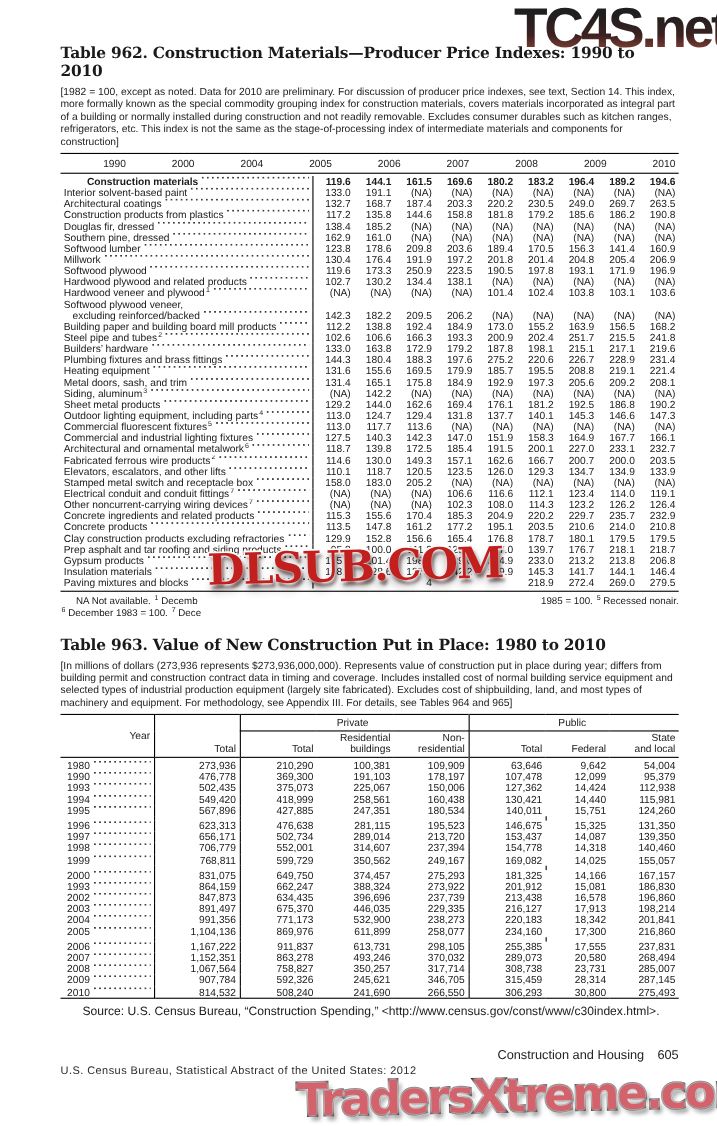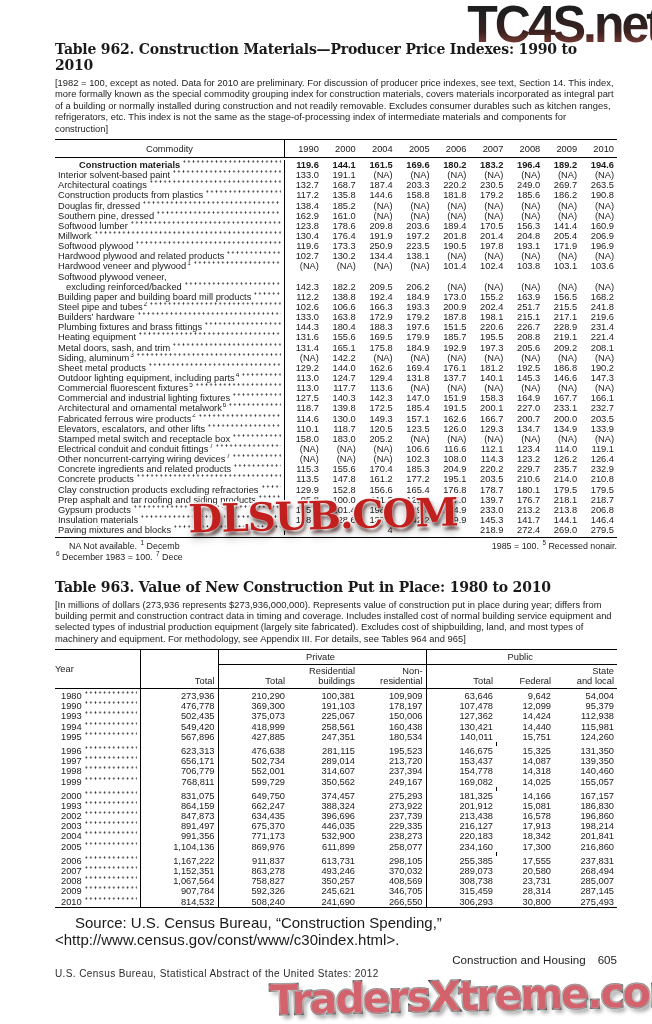--- a/index.html
+++ b/index.html
@@ -45,33 +45,33 @@
 
   
   .fnotes { font-size:8.9px; line-height:11.2px; margin-top:3px; }
   .fn1 { display:flex; justify-content:space-between; padding-left:14px; }
   .src { font-size:9.3px; line-height:11.5px; margin-top:1px; text-indent:14px; }
   .src .it { font-style:italic; }
 
   
   table.t963 { border-collapse:collapse; width:562px; font-size:9.3px; margin-top:3px; border-top:1px solid #000; }
   .t963 th { font-weight:normal; vertical-align:bottom; padding:1px 3px 2px 0; white-space:pre-line; }
-  .t963 th.year-h { vertical-align:middle; text-align:left; border-right:1px solid #000; }
+  .t963 th.year-h { vertical-align:middle; text-align:right; border-right:1px solid #000; }
   .t963 th.grp { text-align:center; vertical-align:top; padding-top:2px; }
   .t963 th.b-b { border-bottom:1px solid #000; }
   .t963 th.num, .t963 td.num { text-align:right; }
   .t963 thead { border-bottom:1px solid #000; }
   .t963 tbody { border-bottom:1.6px solid #000; }
   .t963 td { height:10.1px; line-height:10.1px; padding:0 3px 0 0; }
   .t963 td.ycol { padding:0; border-right:1px solid #000; }
   .t963 .ywrap { display:flex; padding-left:6px; }
   .t963 .b-r { border-right:1px solid #000; }
   .t963 tr.spacer td { height:4.5px; }
   .t963 tbody tr:first-child td { padding-top:2px;margin-left:10px; }
-  .src963 { font-size:15px; margin-top:6px; text-indent:20px; }
+  .src963 { font-size:11px; margin-top:6px; text-indent:20px; }
 
   
   .footer-right { position:absolute; top:953px; right:35px; font-size:11.6px; color:#222; }
   .footer-right .pg { margin-left:12px; }
   .footer-left { position:absolute; top:968px; left:55px; font-size:10px; letter-spacing:0.4px; color:#2a2a2a; }
 
   
   .wm-top {
     position:absolute; top:-4px; right:-8px; z-index:5;
     font-family:"Liberation Sans", sans-serif; font-weight:900; font-size:50px; letter-spacing:-3px;
@@ -98,21 +98,20 @@
 <body>
 
 <div id="page">
   <div class="content">
 
     <h1 class="tbl-title title-962">Table 962. Construction Materials—Producer Price Indexes: 1990 to 2010</h1>
     <p class="tbl-note">[1982 = 100, except as noted. Data for 2010 are preliminary. For discussion of producer price indexes, see text, Section 14. This index, more formally known as the special commodity grouping index for construction materials, covers materials incorporated as integral part of a building or normally installed during construction and not readily removable. Excludes consumer durables such as kitchen ranges, refrigerators, etc. This index is not the same as the stage-of-processing index of intermediate materials and components for construction]</p>
 
     <div class="t962">
       <div class="hdr">
-        <div class="lblcol">Commodity</div>
         <div class="vals" id="t962-years">
             <span class="cell">1990</span>
             <span class="cell">2000</span>
             <span class="cell">2004</span>
             <span class="cell">2005</span>
             <span class="cell">2006</span>
             <span class="cell">2007</span>
             <span class="cell">2008</span>
             <span class="cell">2009</span>
             <span class="cell">2010</span>
@@ -393,21 +392,21 @@
           <div class="trow">
             <div class="lblcol">
               <span class="txt">Plumbing fixtures and brass fittings</span>
               <span class="dots"></span>
             </div>
             <div class="vals">
               <span class="cell">144.3</span>
               <span class="cell">180.4</span>
               <span class="cell">188.3</span>
               <span class="cell">197.6</span>
-              <span class="cell">151.5</span>
+              <span class="cell">275.2</span>
               <span class="cell">220.6</span>
               <span class="cell">226.7</span>
               <span class="cell">228.9</span>
               <span class="cell">231.4</span>
             </div>
           </div>
           <div class="trow">
             <div class="lblcol">
               <span class="txt">Heating equipment</span>
               <span class="dots"></span>
@@ -1080,21 +1079,21 @@
           <tr>
             <td class="ycol">
               <div class="ywrap">
                 <span>2008</span>
                 <span class="dots"></span>
               </div>
             </td>
             <td class="num b-r">1,067,564</td>
             <td class="num">758,827</td>
             <td class="num">350,257</td>
-            <td class="num b-r">408,569</td>
+            <td class="num b-r">317,714</td>
             <td class="num">308,738</td>
             <td class="num">23,731</td>
             <td class="num">285,007</td>
           </tr>
           <tr>
             <td class="ycol">
               <div class="ywrap">
                 <span>2009</span>
                 <span class="dots"></span>
               </div>

